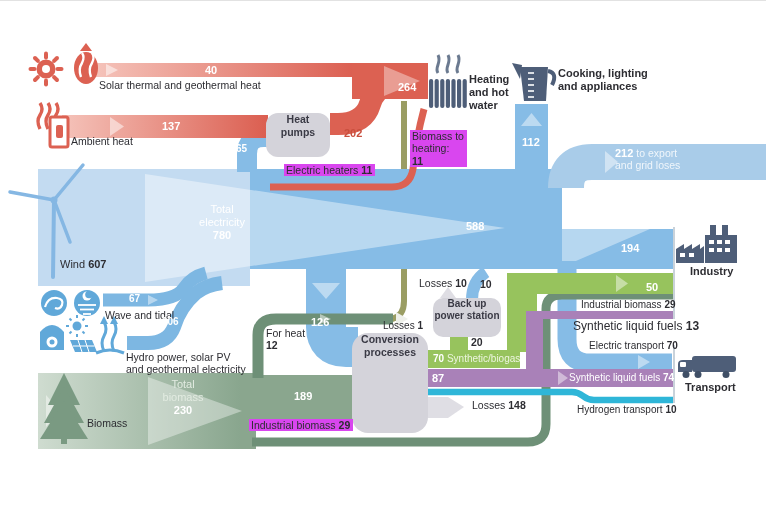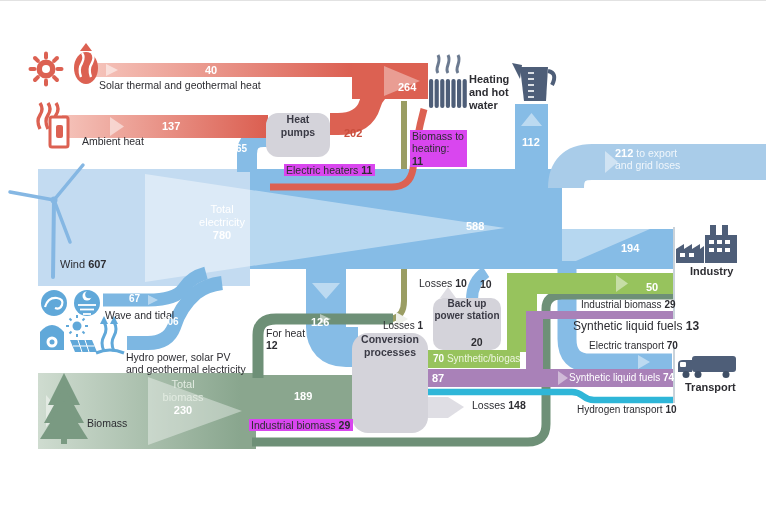--- a/index.html
+++ b/index.html
@@ -247,30 +247,30 @@
   </svg>
 
   <div class="node-box" style="left:266px;top:112px;width:64px;height:44px;">
     <span>Heat</span>
     <span>pumps</span>
   </div>
   <div class="node-box" style="left:352px;top:332px;width:76px;height:100px;border-radius:16px;">
     <span>Conversion</span>
     <span>processes</span>
   </div>
-  <div class="node-box" style="left:433px;top:297px;width:68px;height:52px;border-radius:10px;font-size:10px;">
+  <div class="node-box" style="left:433px;top:297px;width:68px;height:39px;border-radius:10px;font-size:10px;">
     <span>Back up</span>
     <span>power station</span>
   </div>
 
   <div class="lbl num w" style="left:205px;top:63px;">40</div>
   <div class="lbl" style="left:99px;top:78px;">Solar thermal and geothermal heat</div>
 
   <div class="lbl num w" style="left:162px;top:119px;">137</div>
-  <div class="lbl" style="left:71px;top:134px;margin-left:11px;">Ambient heat</div>
+  <div class="lbl" style="left:71px;top:134px;">Ambient heat</div>
 
   <div class="lbl num red-txt" style="left:344px;top:126px;">202</div>
   <div class="lbl num w" style="left:398px;top:80px;">264</div>
   <div class="lbl num w" style="left:236px;top:142px;font-size:10px;">65</div>
 
   <div class="lbl plate" style="left:284px;top:163px;">
     <span>Electric heaters</span>
     <span class="b">11</span>
   </div>
 
@@ -279,20 +279,24 @@
     <span>heating:</span>
     <span class="b">11</span>
   </div>
 
   <div class="lbl stack b" style="left:469px;top:72px;font-size:11px;">
     <span>Heating</span>
     <span>and hot</span>
     <span>water</span>
   </div>
 
+  <div class="lbl stack b" style="left:558px;top:66px;font-size:11px;">
+    <span>Cooking, lighting</span>
+    <span>and appliances</span>
+  </div>
   <div class="lbl num w" style="left:522px;top:135px;">112</div>
 
   <div class="lbl w" style="left:615px;top:146px;">
     <span class="num">212</span>
     <span class="lt">to export</span>
   </div>
   <div class="lbl lt" style="left:615px;top:158px;">and grid loses</div>
 
   <div class="lbl stack w ctr" style="left:186px;top:202px;width:72px;font-size:11px;">
     <span>Total</span>

